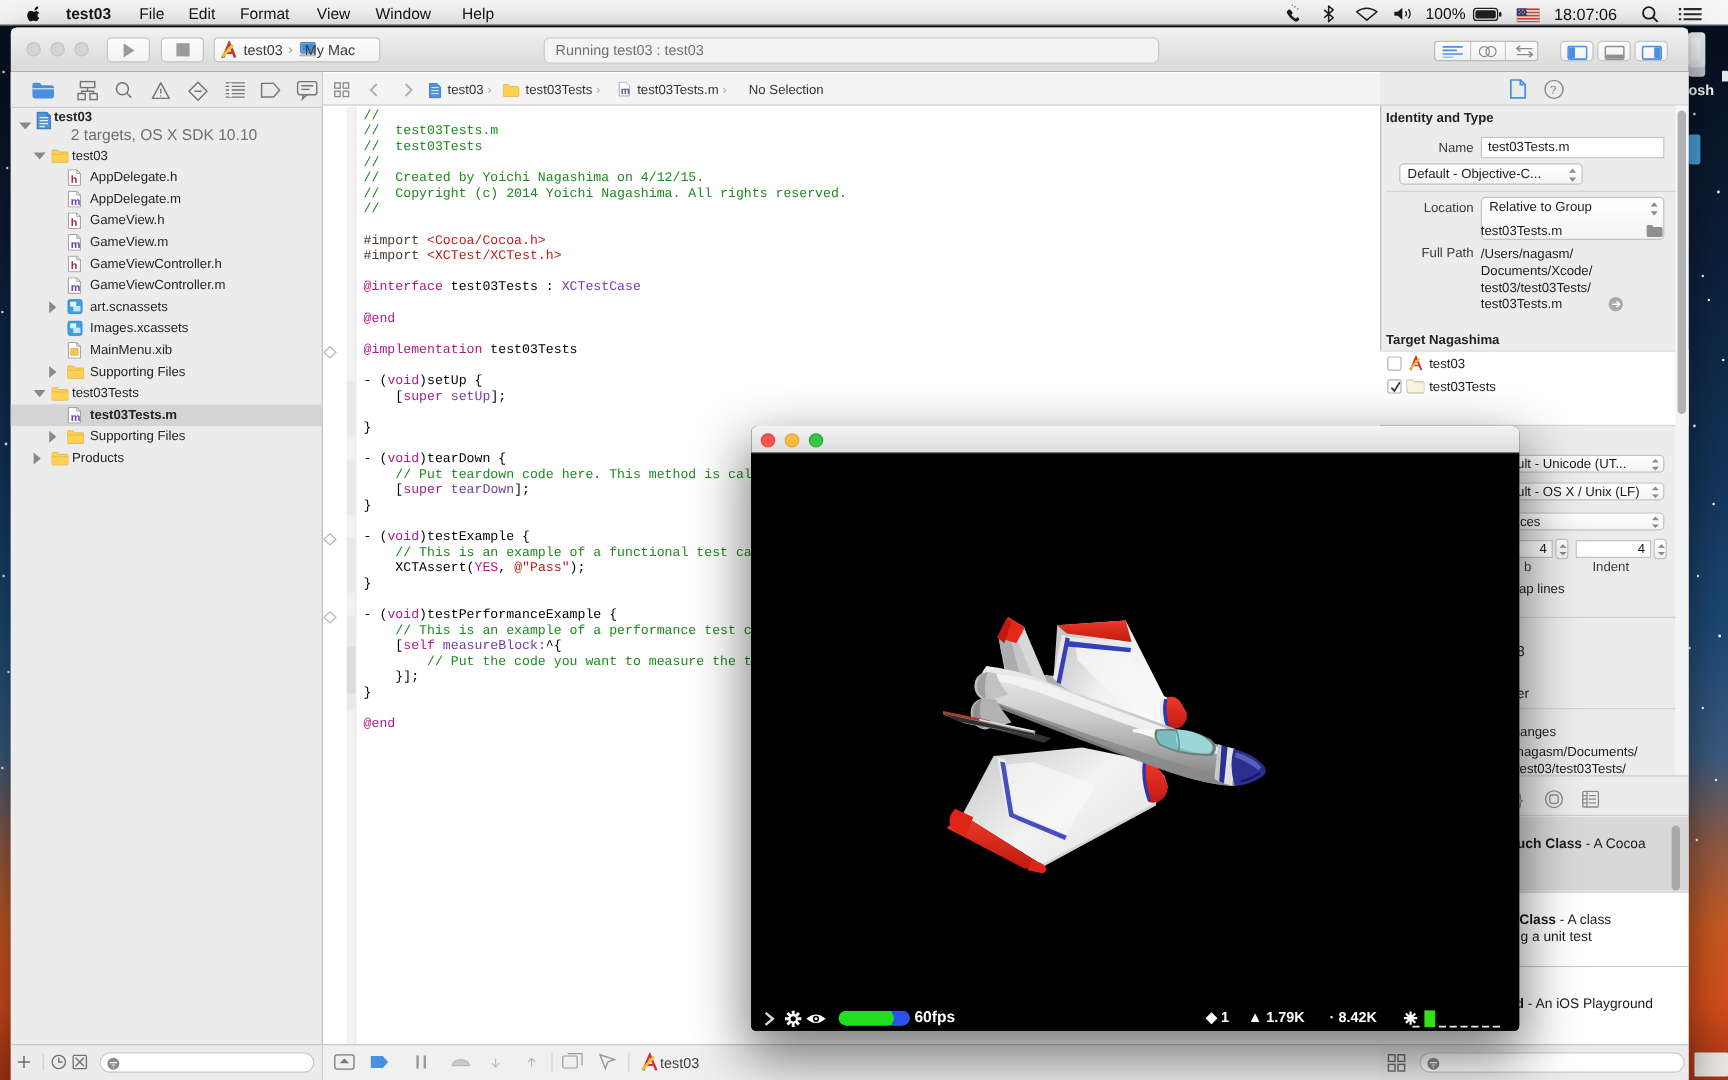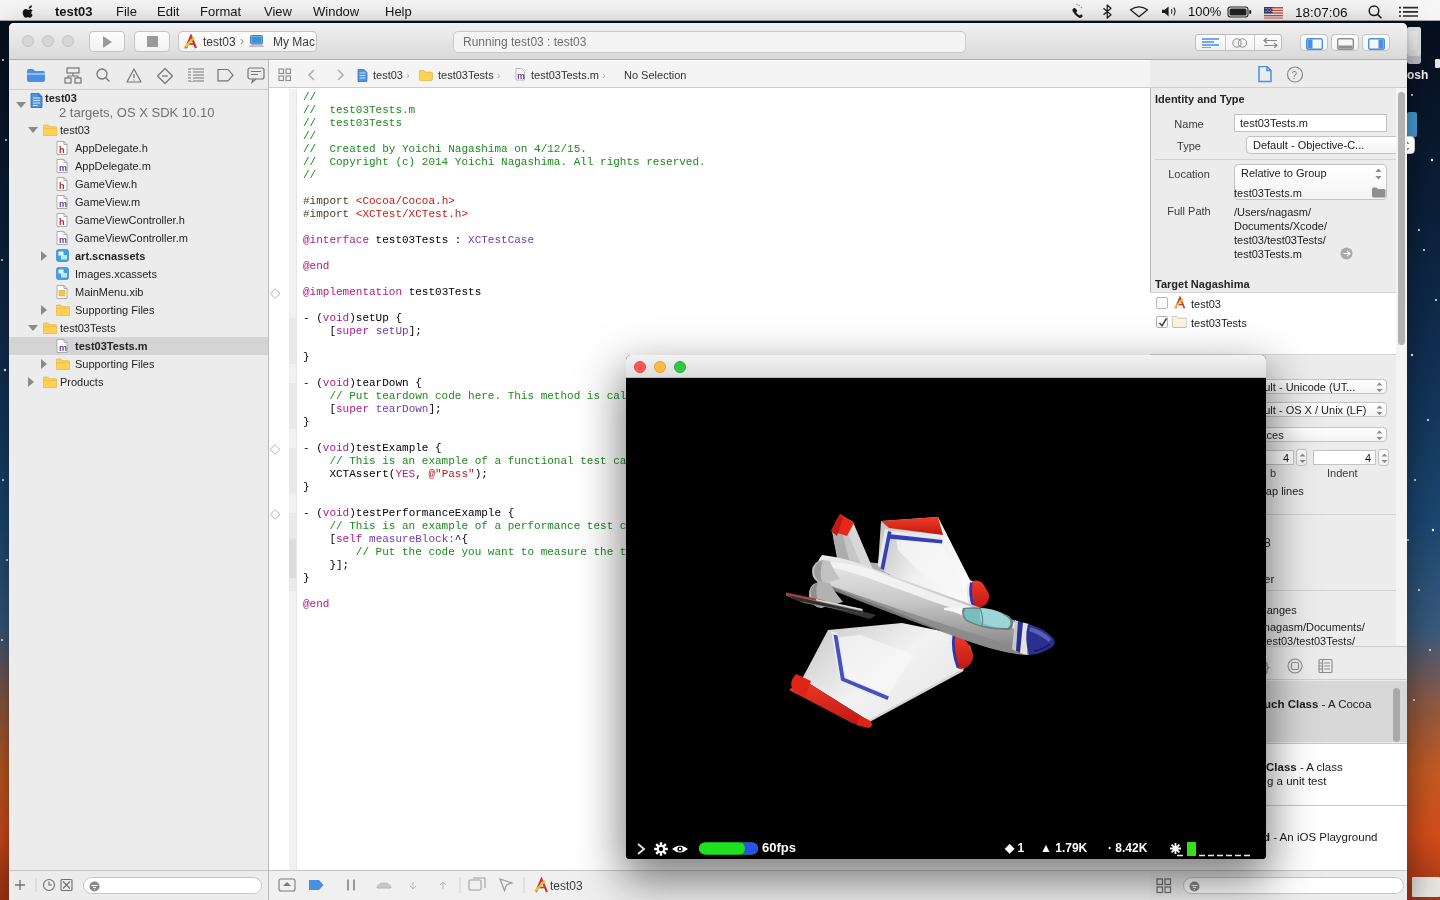--- a/index.html
+++ b/index.html
@@ -20,21 +20,21 @@
 .debugbar{left:269px;top:870px;width:881px;height:30px;background:#f0f0f0;border-top:1px solid #c6c6c6}
 .rpanel{left:1150px;top:60px;width:257px;height:840px;background:#ececec}
 .rdiv{left:1150px;top:60px;width:1px;height:840px;background:#b9b9b9}
 .row{position:absolute;height:18px;font-size:11px;color:#242424;white-space:nowrap}
 .tri{position:absolute;width:0;height:0}
 .trid{border-left:5px solid transparent;border-right:5px solid transparent;border-top:6px solid #8a8a8a}
 .trir{border-top:5px solid transparent;border-bottom:5px solid transparent;border-left:6px solid #8a8a8a}
 .code{left:269px;top:91px;width:881px;height:781px;font-family:"Liberation Mono",monospace;font-size:11px;line-height:13px;white-space:pre;color:#000}
 .cl{position:absolute;left:34px;white-space:pre}
 .cm{color:#1d8a1d}.kw{color:#b21889}.st{color:#c41a16}.ty{color:#703daa}.pp{color:#4a3a2d}
-.lbl{position:absolute;font-size:11px;color:#3a3a3a;text-align:center}
+.lbl{position:absolute;font-size:11px;color:#3a3a3a;text-align:right}
 .fld{position:absolute;background:#fff;border:1px solid #c3c3c3;font-size:11px;color:#1c1c1c}
 .pop{position:absolute;background:linear-gradient(#fff,#f4f4f4);border:1px solid #c3c3c3;border-radius:4px;font-size:11px;color:#1c1c1c}
 .stepper{position:absolute;width:11px;background:linear-gradient(#fff,#f1f1f1);border:1px solid #c3c3c3;border-radius:3px}
 .sep{position:absolute;height:1px;background:#d2d2d2}
 .hdr{position:absolute;font-size:11px;font-weight:bold;color:#232323}
 .skwin{left:626px;top:355px;width:640px;height:504px;border-radius:5px 5px 4px 4px;box-shadow:0 18px 45px 4px rgba(0,0,0,.5);background:#000}
 .sktitle{position:absolute;left:0;top:0;width:640px;height:23px;background:linear-gradient(#f3f3f3,#dcdcdc);border-radius:5px 5px 0 0;border-bottom:1px solid #b8b8b8}
 .skdot{position:absolute;top:6px;width:12px;height:12px;border-radius:50%}
 .statxt{position:absolute;color:#fff;font-family:Liberation Sans, sans-serif;font-size:12px;font-weight:bold}
 .gl{position:absolute;background:#e3e3e3}
@@ -150,21 +150,21 @@
       <path d="M2 13.5 L11 3.5" stroke="#e8c33a" stroke-width="2.4"></path>
       <path d="M1.5 14.5 l1.8 -.5 -1.3 -1.2z" fill="#555"></path>
     </svg>
  <span class="abs" style="left:24px;top:3px">test03</span>
  <span class="abs" style="left:61px;top:2px;color:#999">›</span>
  <svg class="abs" style="left:70px;top:3px" width="15" height="13" viewBox="0 0 15 13">
       <rect x="1.5" y="0.5" width="12" height="8.5" rx="1" fill="#7db6e8" stroke="#4a7fb5"></rect>
       <rect x="2.8" y="1.8" width="9.4" height="6" fill="#3f8ed6"></rect>
       <path d="M0.5 11.5 l3 -2 h8 l3 2z" fill="#c7cace" stroke="#9aa0a6" stroke-width=".6"></path>
     </svg>
- <span class="abs" style="left:94px;top:3px">My Mac</span>
+ <span class="abs" style="left:75px;top:3px">My Mac</span>
 </div>
 <div class="abs" style="left:453px;top:31px;width:513px;height:22px;background:#f4f4f4;border:1px solid #c9c9c9;border-radius:5px;font-size:12px;color:#6f6f6f">
     <span style="position:absolute;left:9px;top:3px">Running test03 : test03</span>
   </div>
 
 <div class="abs" style="left:1195px;top:34px;width:87px;height:17px;background:linear-gradient(#fdfdfd,#f0f0f0);border:1px solid #bcbcbc;border-radius:3px">
  <div class="abs" style="left:29px;top:0;width:1px;height:15px;background:#c9c9c9"></div>
  <div class="abs" style="left:58px;top:0;width:1px;height:15px;background:#c9c9c9"></div>
  <svg class="abs" style="left:6px;top:3px" width="18" height="10">
       <g stroke="#4a90e2" stroke-width="1.4">
@@ -296,21 +296,21 @@
     <path d="M8 .5 v3 h3" fill="none" stroke="#9a9a9a" stroke-width=".8"></path>
     <text x="3" y="11.5" font-size="9" font-weight="bold" fill="#6a3fa0" font-family="Liberation Sans">m</text>
   </svg>
 <div class="row" style="left:75px;top:232px;font-weight:normal">GameViewController.m</div>
 <div class="tri trir" style="left:41px;top:251px"></div>
 <svg class="abs" style="left:56px;top:249px" width="13" height="13">
     <rect x=".5" y=".5" width="12" height="12" rx="2" fill="#3da0e3" stroke="#2b7fc0" stroke-width=".6"></rect>
     <rect x="2.5" y="2.5" width="5" height="4" fill="#fff" opacity=".9"></rect>
     <rect x="5" y="6" width="6" height="4.5" fill="#cfe8fa" opacity=".95"></rect>
   </svg>
-<div class="row" style="left:75px;top:250px;font-weight:bold">art.scnassets</div>
+<div class="row" style="left:75px;top:250px;font-weight:normal">art.scnassets</div>
 <svg class="abs" style="left:56px;top:267px" width="13" height="13">
     <rect x=".5" y=".5" width="12" height="12" rx="2" fill="#3da0e3" stroke="#2b7fc0" stroke-width=".6"></rect>
     <rect x="2.5" y="2.5" width="5" height="4" fill="#fff" opacity=".9"></rect>
     <rect x="5" y="6" width="6" height="4.5" fill="#cfe8fa" opacity=".95"></rect>
   </svg>
 <div class="row" style="left:75px;top:268px;font-weight:normal">Images.xcassets</div>
 <svg class="abs" style="left:56px;top:285px" width="12" height="14">
     <path d="M1 .5 h7 l3 3 v10 h-10z" fill="#fff" stroke="#9a9a9a" stroke-width=".8"></path>
     <path d="M8 .5 v3 h3" fill="none" stroke="#9a9a9a" stroke-width=".8"></path>
     <rect x="3" y="5.5" width="6" height="5.5" fill="#f7c64a" stroke="#d9a937" stroke-width=".6"></rect>
@@ -482,21 +482,21 @@
     <path d="M9 .5 v4 h4" fill="none" stroke="#4a90e2" stroke-width="1.5"></path>
  <circle cx="37" cy="8.5" r="7.5" fill="none" stroke="#8a8a8a" stroke-width="1.2"></circle>
     <text x="33.5" y="12.5" font-size="10" fill="#8a8a8a" font-family="Liberation Sans">?</text>
 </svg>
 <div class="hdr" style="left:1155px;top:93px">Identity and Type</div>
 <div class="lbl" style="left:1150px;top:118px;width:78px">Name</div>
 <div class="fld" style="left:1234px;top:114px;width:153px;height:18px">
     <span style="position:absolute;left:5px;top:2px">test03Tests.m</span>
   </div>
 <div class="lbl" style="left:1150px;top:140px;width:78px">Type</div>
-<div class="pop" style="left:1246px;top:136px;width:169px;height:18px">
+<div class="pop" style="left:1166px;top:136px;width:153px;height:18px">
     <span style="position:absolute;left:6px;top:2px">Default - Objective-C...</span>
  <svg class="abs" style="right:3px;top:2px" width="9" height="14">
       <path d="M1.5 5 L4.5 1.5 7.5 5z M1.5 9 L4.5 12.5 7.5 9z" fill="#8a8a8a"></path>
     </svg>
   </div>
 <div class="sep" style="left:1155px;top:159px;width:245px"></div>
 <div class="lbl" style="left:1150px;top:168px;width:78px">Location</div>
 <div class="pop" style="left:1234px;top:164px;width:153px;height:36px">
     <span style="position:absolute;left:6px;top:2px">Relative to Group</span>
  <svg class="abs" style="right:3px;top:2px" width="9" height="14">

